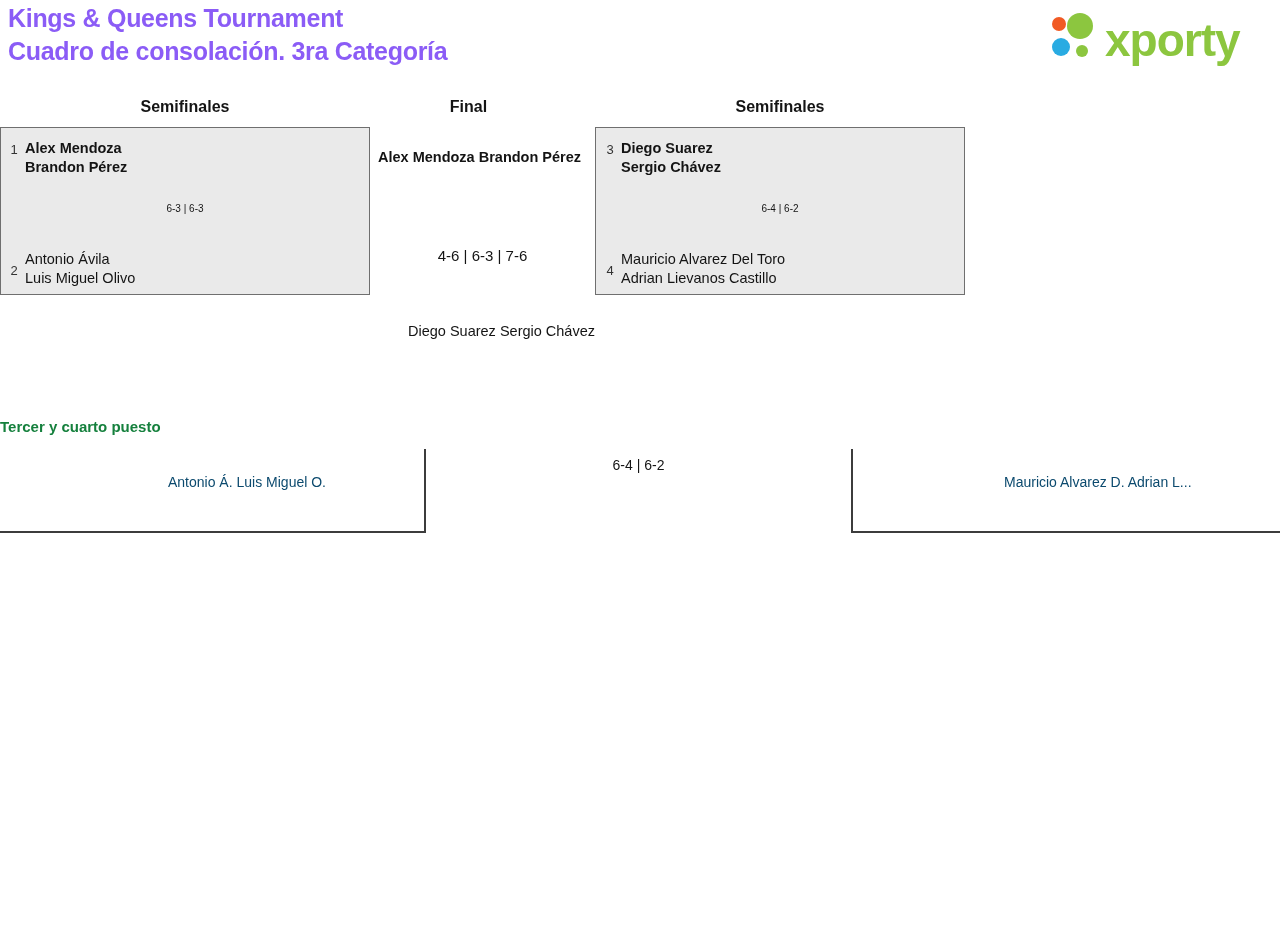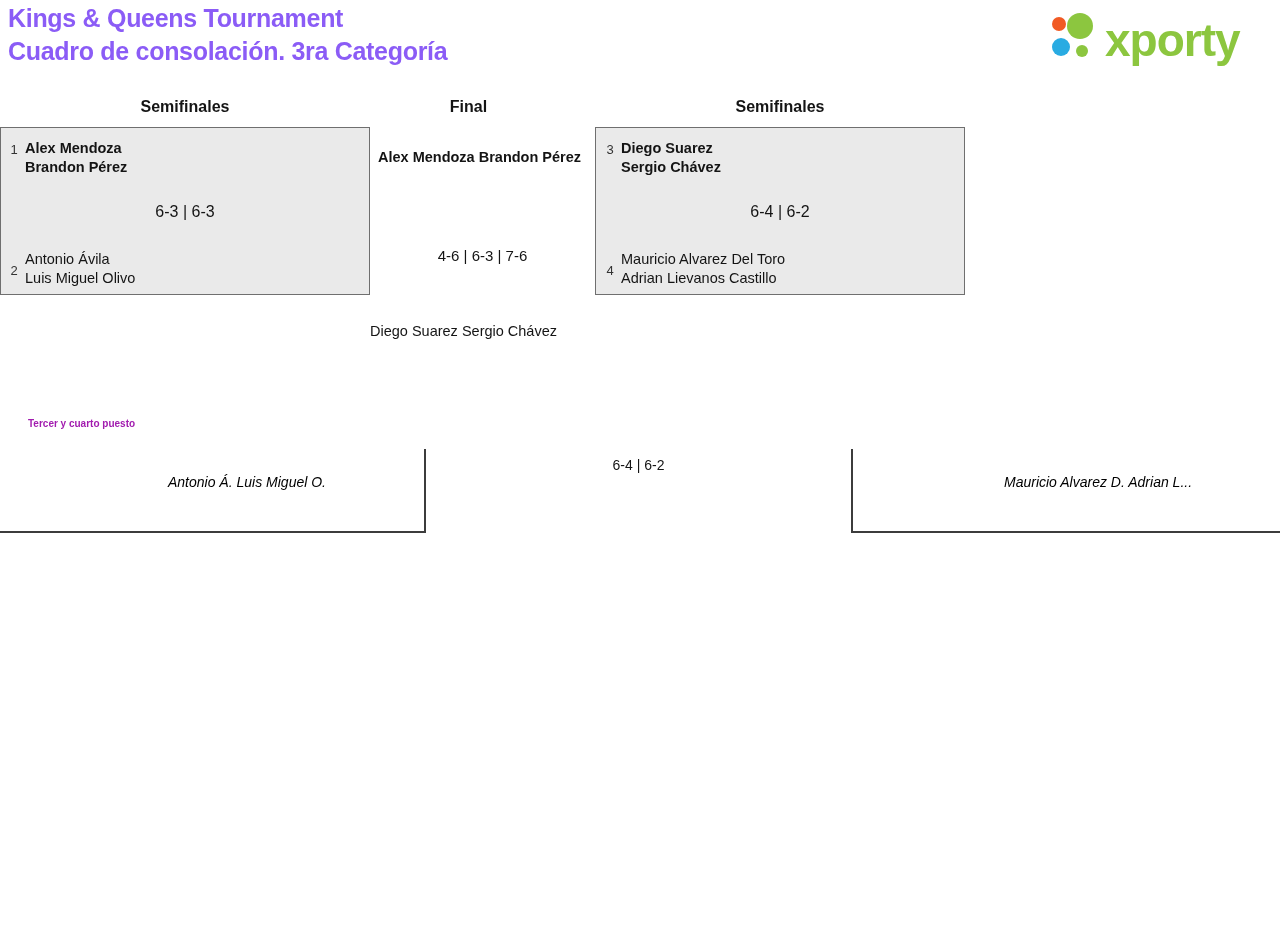--- a/index.html
+++ b/index.html
@@ -80,21 +80,21 @@
     font-size: 13px;
     color: #333;
     width: 18px;
     text-align: center;
   }
   .team .names { display: block; }
   .team.bold .names { font-weight: bold; }
 
   .score-line {
     position: absolute;
-    font-size: 16px;
+    font-size: 10px;
     color: #141414;
     text-align: center;
     white-space: nowrap;
   }
 
   
   #team-l1 { left: 25px;  top: 139px; }
   #team-l1 .seed { left: -20px; top: 1px; }
   #team-l2 { left: 25px;  top: 250px; }
   #team-l2 .seed { left: -20px; top: 11px; }
@@ -126,54 +126,52 @@
     text-align: center;
     font-size: 15px;
     color: #141414;
     white-space: nowrap;
   }
   #final-runner {
     position: absolute;
     left: 370px;
     top: 322px;
     width: 225px;
-    text-align: left;
+    text-align: right;
     font-size: 14.5px;
     line-height: 19px;
     color: #141414;
     white-space: nowrap;
   }
 
   
   #third-title {
     position: absolute;
     left: 0px;
     top: 418px;
-    font-size: 10px;
-    font-weight: bold;
-    color: #a21caf;
-    padding-left: 28px;
+    font-size: 15px;
+    font-weight: bold;
+    color: #15803d;
   }
 
   .third-box {
     position: absolute;
     top: 449px;
     height: 84px;
     border-bottom: 2px solid #3c3c3c;
   }
   #third-left  { left: 0px;   width: 426px; border-right: 2px solid #3c3c3c; }
   #third-right { left: 851px; width: 429px; border-left: 2px solid #3c3c3c; }
 
   .third-team {
     position: absolute;
     font-size: 14px;
     line-height: 17px;
-    color: #000000;
-    white-space: nowrap;
-    font-style: italic;
+    color: #0c4a6e;
+    white-space: nowrap;
   }
   #third-team-left  { left: 168px;  top: 474px; }
   #third-team-right { left: 1004px; top: 474px; }
 
   #third-score {
     position: absolute;
     left: 426px;
     top: 457px;
     width: 425px;
     text-align: center;

